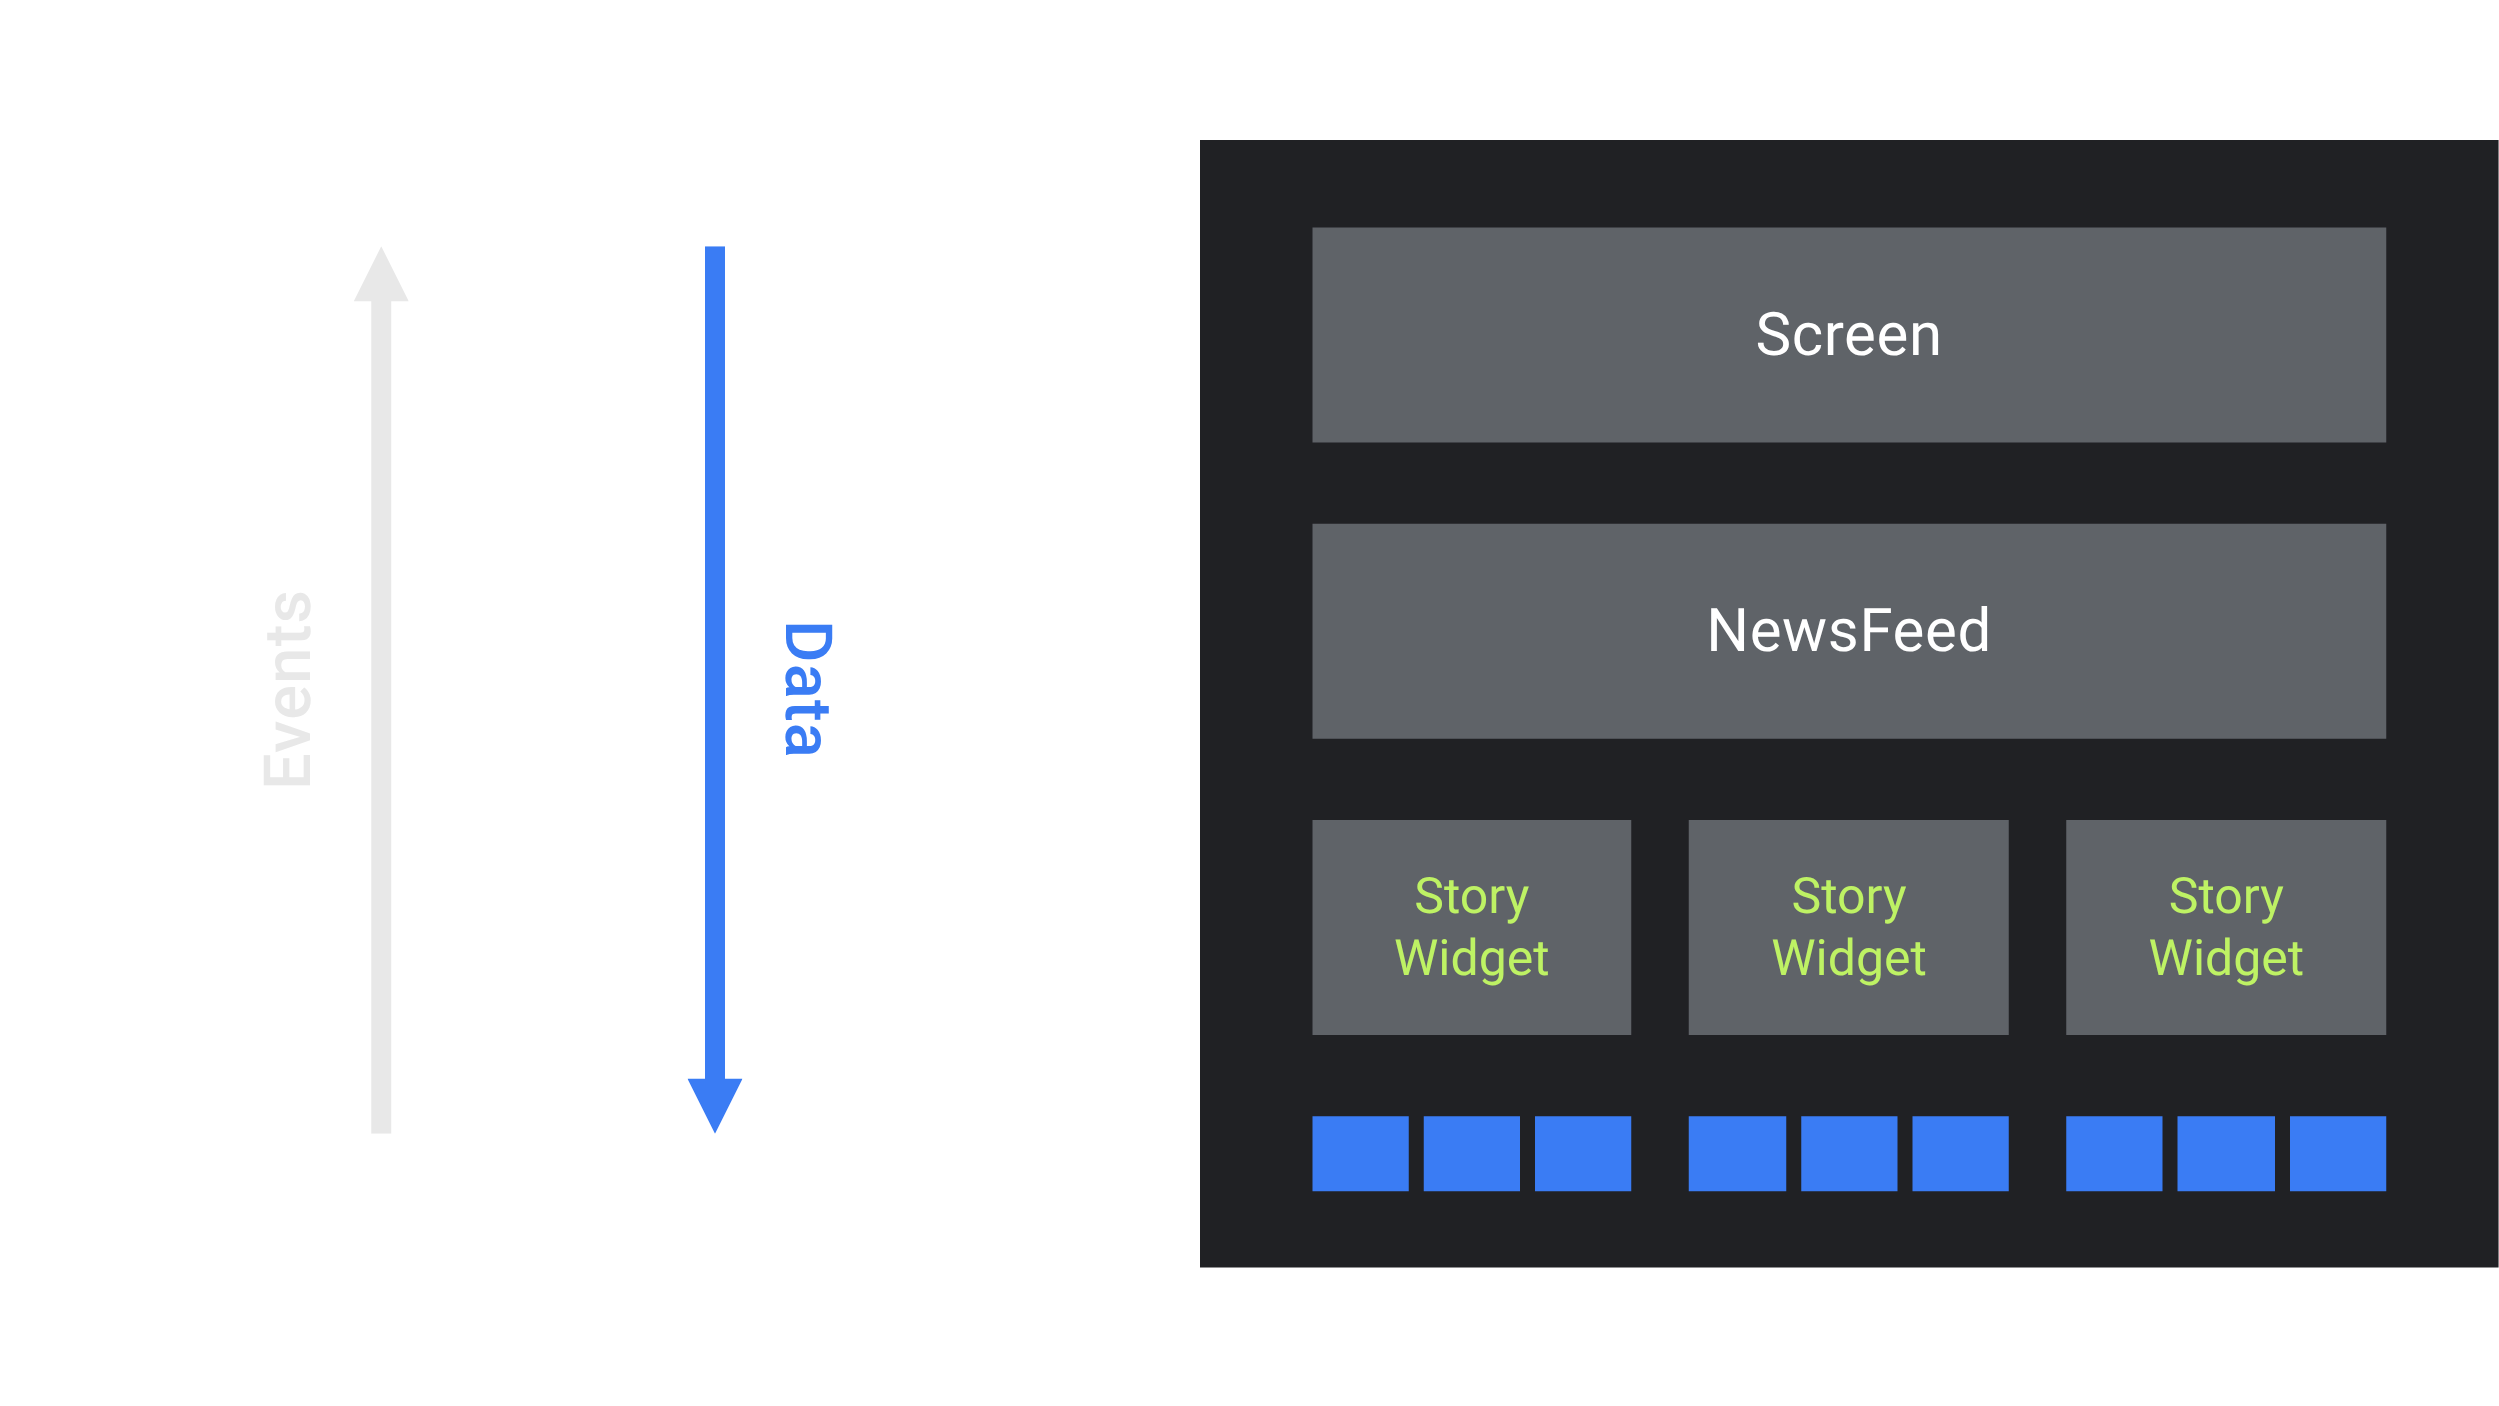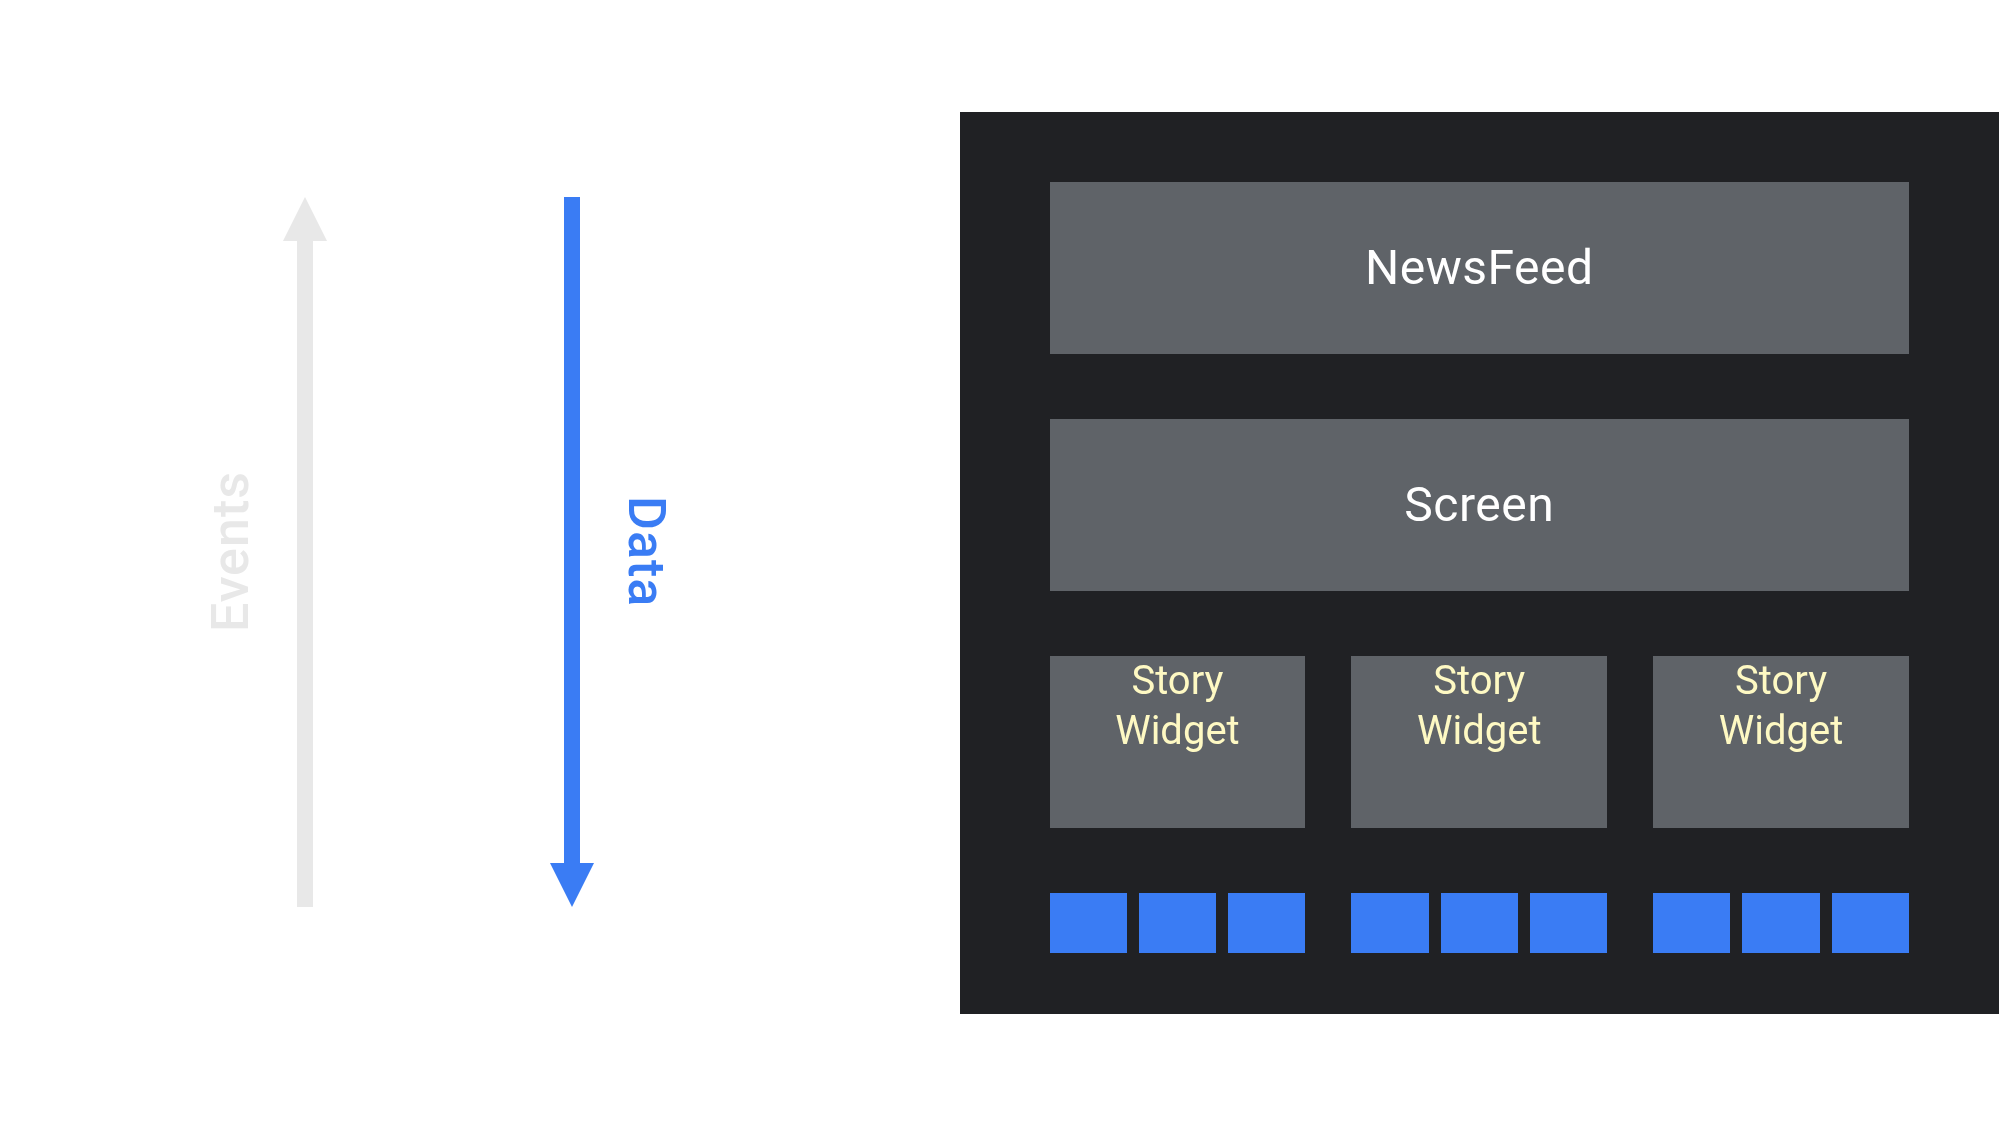--- a/index.html
+++ b/index.html
@@ -91,23 +91,23 @@
     }
     .widgets-row {
       display: flex;
       justify-content: space-between;
       gap: 46px;
     }
     .widget-box {
       flex: 1;
       height: 172px;
       background: #5f6368;
-      color: #fef9c3;
+      color: #bef264;
       display: flex;
-      align-items: flex-start;
+      align-items: center;
       justify-content: center;
       text-align: center;
       font-size: 40px;
       font-weight: 400;
       line-height: 1.25;
       white-space: pre-line;
     }
     .smallrects-row {
       display: flex;
       justify-content: space-between;
@@ -143,26 +143,26 @@
       <svg class="arrow-svg" viewBox="0 0 44 710">
         <polygon points="14,0 30,0 30,666 44,666 22,710 0,666 14,666" fill="#3a7cf4"></polygon>
       </svg>
       <span class="arrow-label data-label">Data</span>
     </div>
 
   </div>
 
   <div class="right-panel">
 
+    <div class="big-box screen-box">
+      <span>Screen</span>
+    </div>
+
     <div class="big-box newsfeed-box">
       <span>NewsFeed</span>
-    </div>
-
-    <div class="big-box screen-box">
-      <span>Screen</span>
     </div>
 
     <div class="widgets-row">
       <div class="widget-box">
         <span>Story
 Widget</span>
       </div>
       <div class="widget-box">
         <span>Story
 Widget</span>

